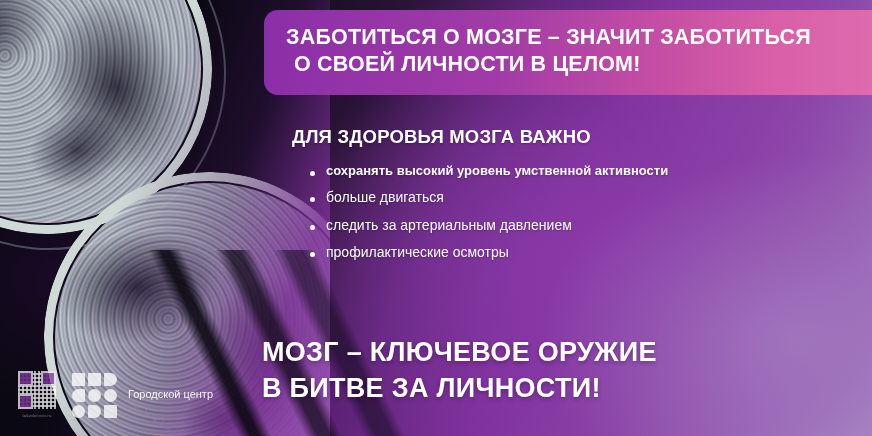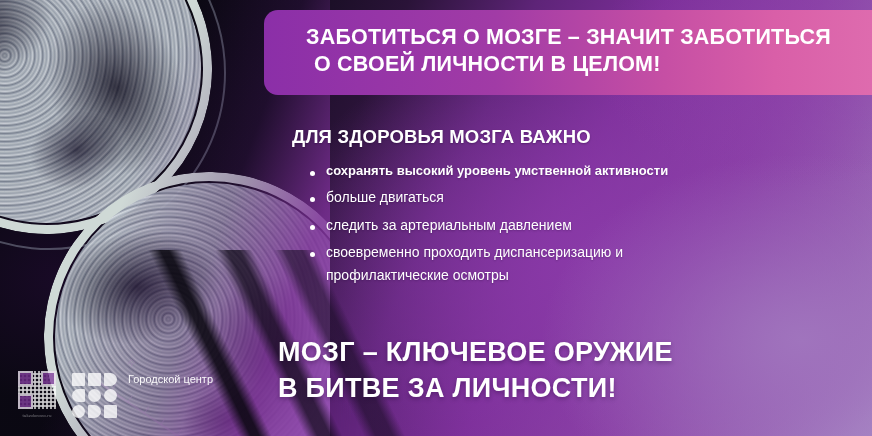--- a/index.html
+++ b/index.html
@@ -176,21 +176,20 @@
     border-radius: 14px 0 0 14px;
     background: linear-gradient(90deg, #8b2fa8 0%, #a13ba6 38%, #c64fa4 66%, #d95fa8 84%, #de6bae 100%);
   }
   .banner-line {
     color: #ffffff;
     font-weight: bold;
     font-size: 21.5px;
     letter-spacing: 0.2px;
     line-height: 1.27;
     white-space: nowrap;
-    margin-left: 20px;
   }
   .banner-line.second {
     padding-left: 8px;
   }
 
   
   .content {
     position: absolute;
     left: 292px;
     top: 126px;
@@ -232,41 +231,41 @@
     font-weight: bold;
     font-size: 13px;
   }
   .bullet .cont {
     display: block;
   }
 
   
   .slogan {
     position: absolute;
-    left: 278px;
+    left: 262px;
     top: 335px;
     width: 560px;
   }
   .slogan-line {
     color: #ffffff;
     font-weight: bold;
     font-size: 27px;
     letter-spacing: 0.3px;
     line-height: 1.32;
     text-shadow: 0 2px 4px rgba(30,6,45,0.35);
     white-space: nowrap;
   }
 
   
   .logo-block {
     position: absolute;
     left: 18px;
     bottom: 18px;
     display: flex;
-    align-items: flex-start;
+    align-items: center;
   }
   .qr-col {
     display: flex;
     flex-direction: column;
     align-items: center;
     margin-right: 16px;
   }
   .qr {
     width: 38px;
     height: 38px;
@@ -375,21 +374,20 @@
       <li class="bullet strong">
         <span>сохранять высокий уровень умственной активности</span>
       </li>
       <li class="bullet">
         <span>больше двигаться</span>
       </li>
       <li class="bullet">
         <span>следить за артериальным давлением</span>
       </li>
       <li class="bullet">
-        <span>своевременно проходить диспансеризацию и</span>
         <span class="cont">профилактические осмотры</span>
       </li>
     </ul>
   </div>
 
   <div class="slogan">
     <div class="slogan-line">МОЗГ – КЛЮЧЕВОЕ ОРУЖИЕ</div>
     <div class="slogan-line">В БИТВЕ ЗА ЛИЧНОСТИ!</div>
   </div>
 

